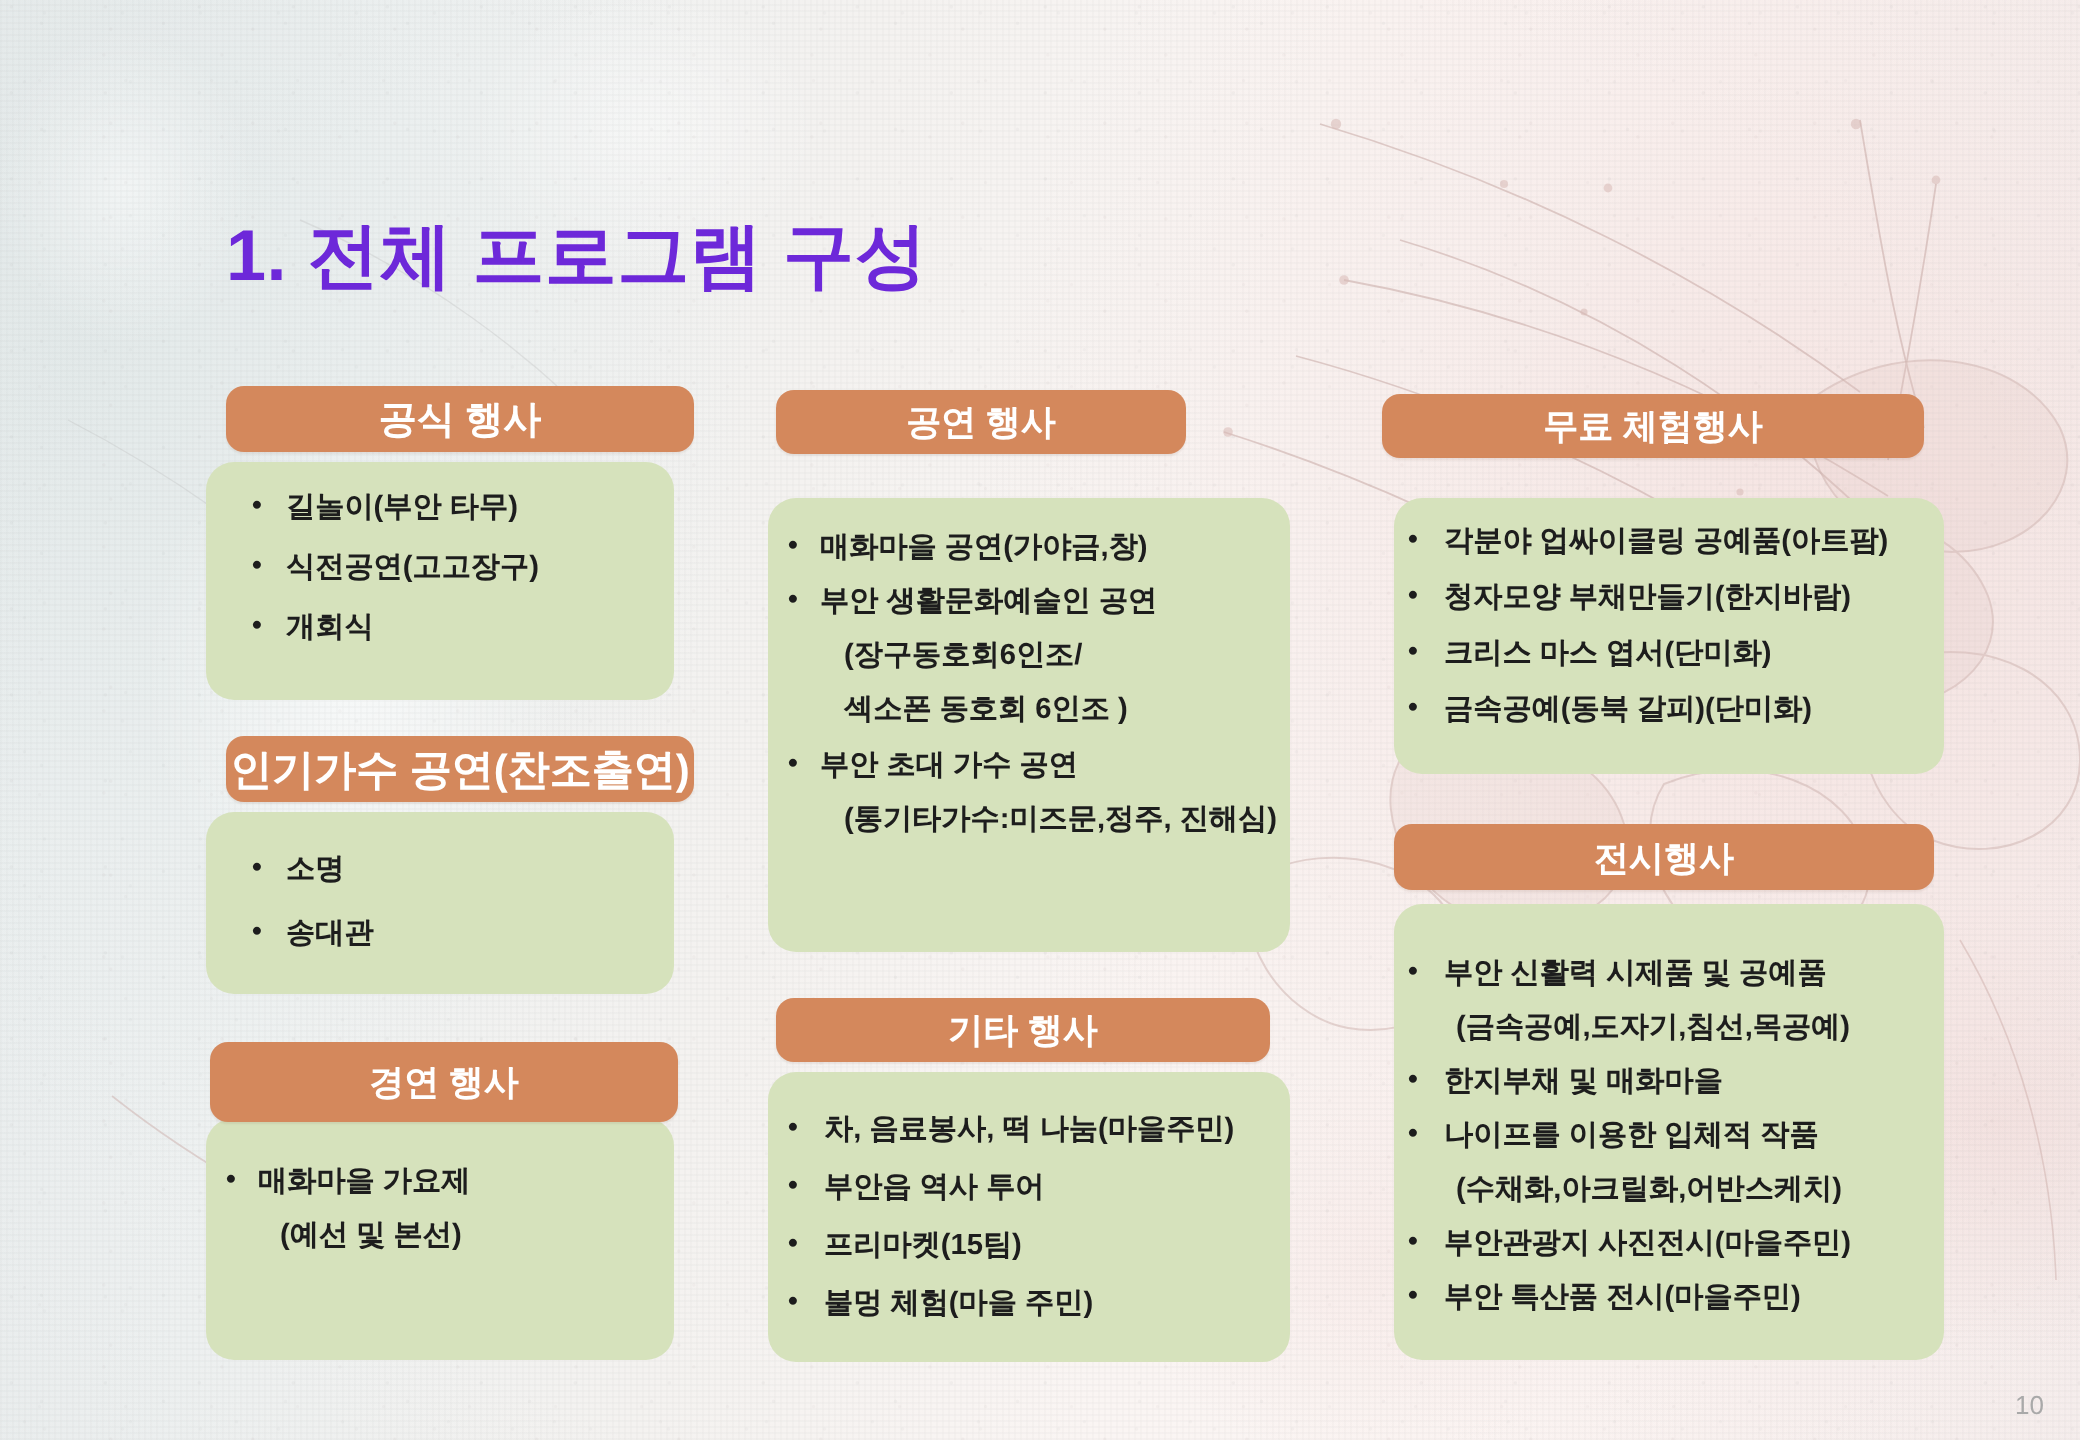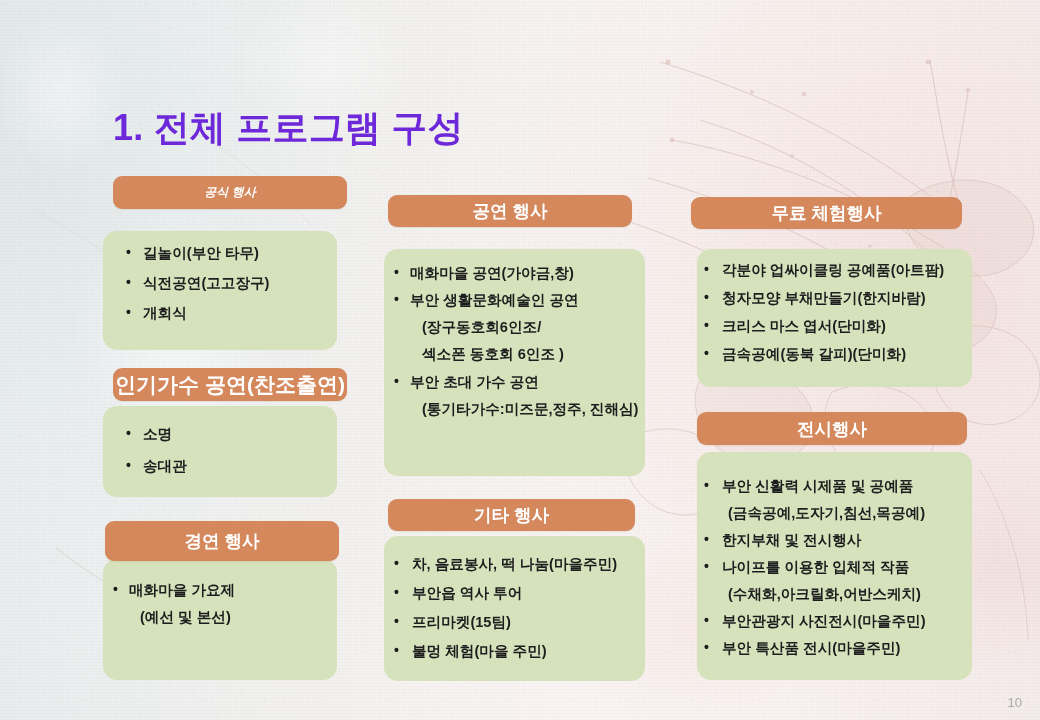--- a/index.html
+++ b/index.html
@@ -145,21 +145,21 @@
     color: #1d1d1d;
     font-weight: 700;
     line-height: 1;
     display: inline-block;
   }
 
   .panel-list li.cont .bullet { visibility: hidden; }
 
   
   
-  #hdr-official { left: 113px; top: 176px; width: 234px; height: 33px; font-size: 12px; font-style: italic; }
+  #hdr-official { left: 113px; top: 193px; width: 234px; height: 33px; font-size: 19px; }
   #body-official { left: 103px; top: 231px; width: 234px; height: 119px; }
   #list-official { left: 126px; top: 244px; width: 230px; font-size: 14.6px; }
   #list-official li { margin-bottom: 11px; }
   #list-official li .bullet { width: 17px; font-size: 14px; padding-top: 1px; }
 
   
   #hdr-singer { left: 113px; top: 368px; width: 234px; height: 33px; font-size: 21px; }
   #body-singer { left: 103px; top: 406px; width: 234px; height: 91px; }
   #list-singer { left: 126px; top: 425px; width: 230px; font-size: 14.6px; }
   #list-singer li { margin-bottom: 13px; }
@@ -168,21 +168,21 @@
   
   #hdr-contest { left: 105px; top: 521px; width: 234px; height: 40px; font-size: 17.5px; }
   #body-contest { left: 103px; top: 559px; width: 234px; height: 121px; }
   #list-contest { left: 113px; top: 581px; width: 235px; font-size: 14.6px; }
   #list-contest li { margin-bottom: 8px; }
   #list-contest li .bullet { width: 16px; font-size: 14px; padding-top: 1px; }
   #list-contest li.cont { padding-left: 11px; }
 
   
   
-  #hdr-perform { left: 388px; top: 195px; width: 244px; height: 32px; font-size: 17.5px; }
+  #hdr-perform { left: 388px; top: 195px; width: 205px; height: 32px; font-size: 17.5px; }
   #body-perform { left: 384px; top: 249px; width: 261px; height: 227px; }
   #list-perform { left: 394px; top: 264px; width: 265px; font-size: 14.6px; }
   #list-perform li { margin-bottom: 8px; }
   #list-perform li .bullet { width: 16px; font-size: 14px; padding-top: 1px; }
   #list-perform li.cont { padding-left: 12px; }
   #list-perform li.gap { margin-bottom: 9px; }
 
   
   #hdr-etc { left: 388px; top: 499px; width: 247px; height: 32px; font-size: 17.5px; }
   #body-etc { left: 384px; top: 536px; width: 261px; height: 145px; }
@@ -410,21 +410,21 @@
       <li>
         <span class="bullet">•</span>
         <span>부안 신활력 시제품 및 공예품</span>
       </li>
       <li class="cont">
         <span class="bullet">•</span>
         <span>(금속공예,도자기,침선,목공예)</span>
       </li>
       <li>
         <span class="bullet">•</span>
-        <span>한지부채 및 전시행사</span>
+        <span>한지부채 및 매화마을</span>
       </li>
       <li>
         <span class="bullet">•</span>
         <span>나이프를 이용한 입체적 작품</span>
       </li>
       <li class="cont">
         <span class="bullet">•</span>
         <span>(수채화,아크릴화,어반스케치)</span>
       </li>
       <li>

